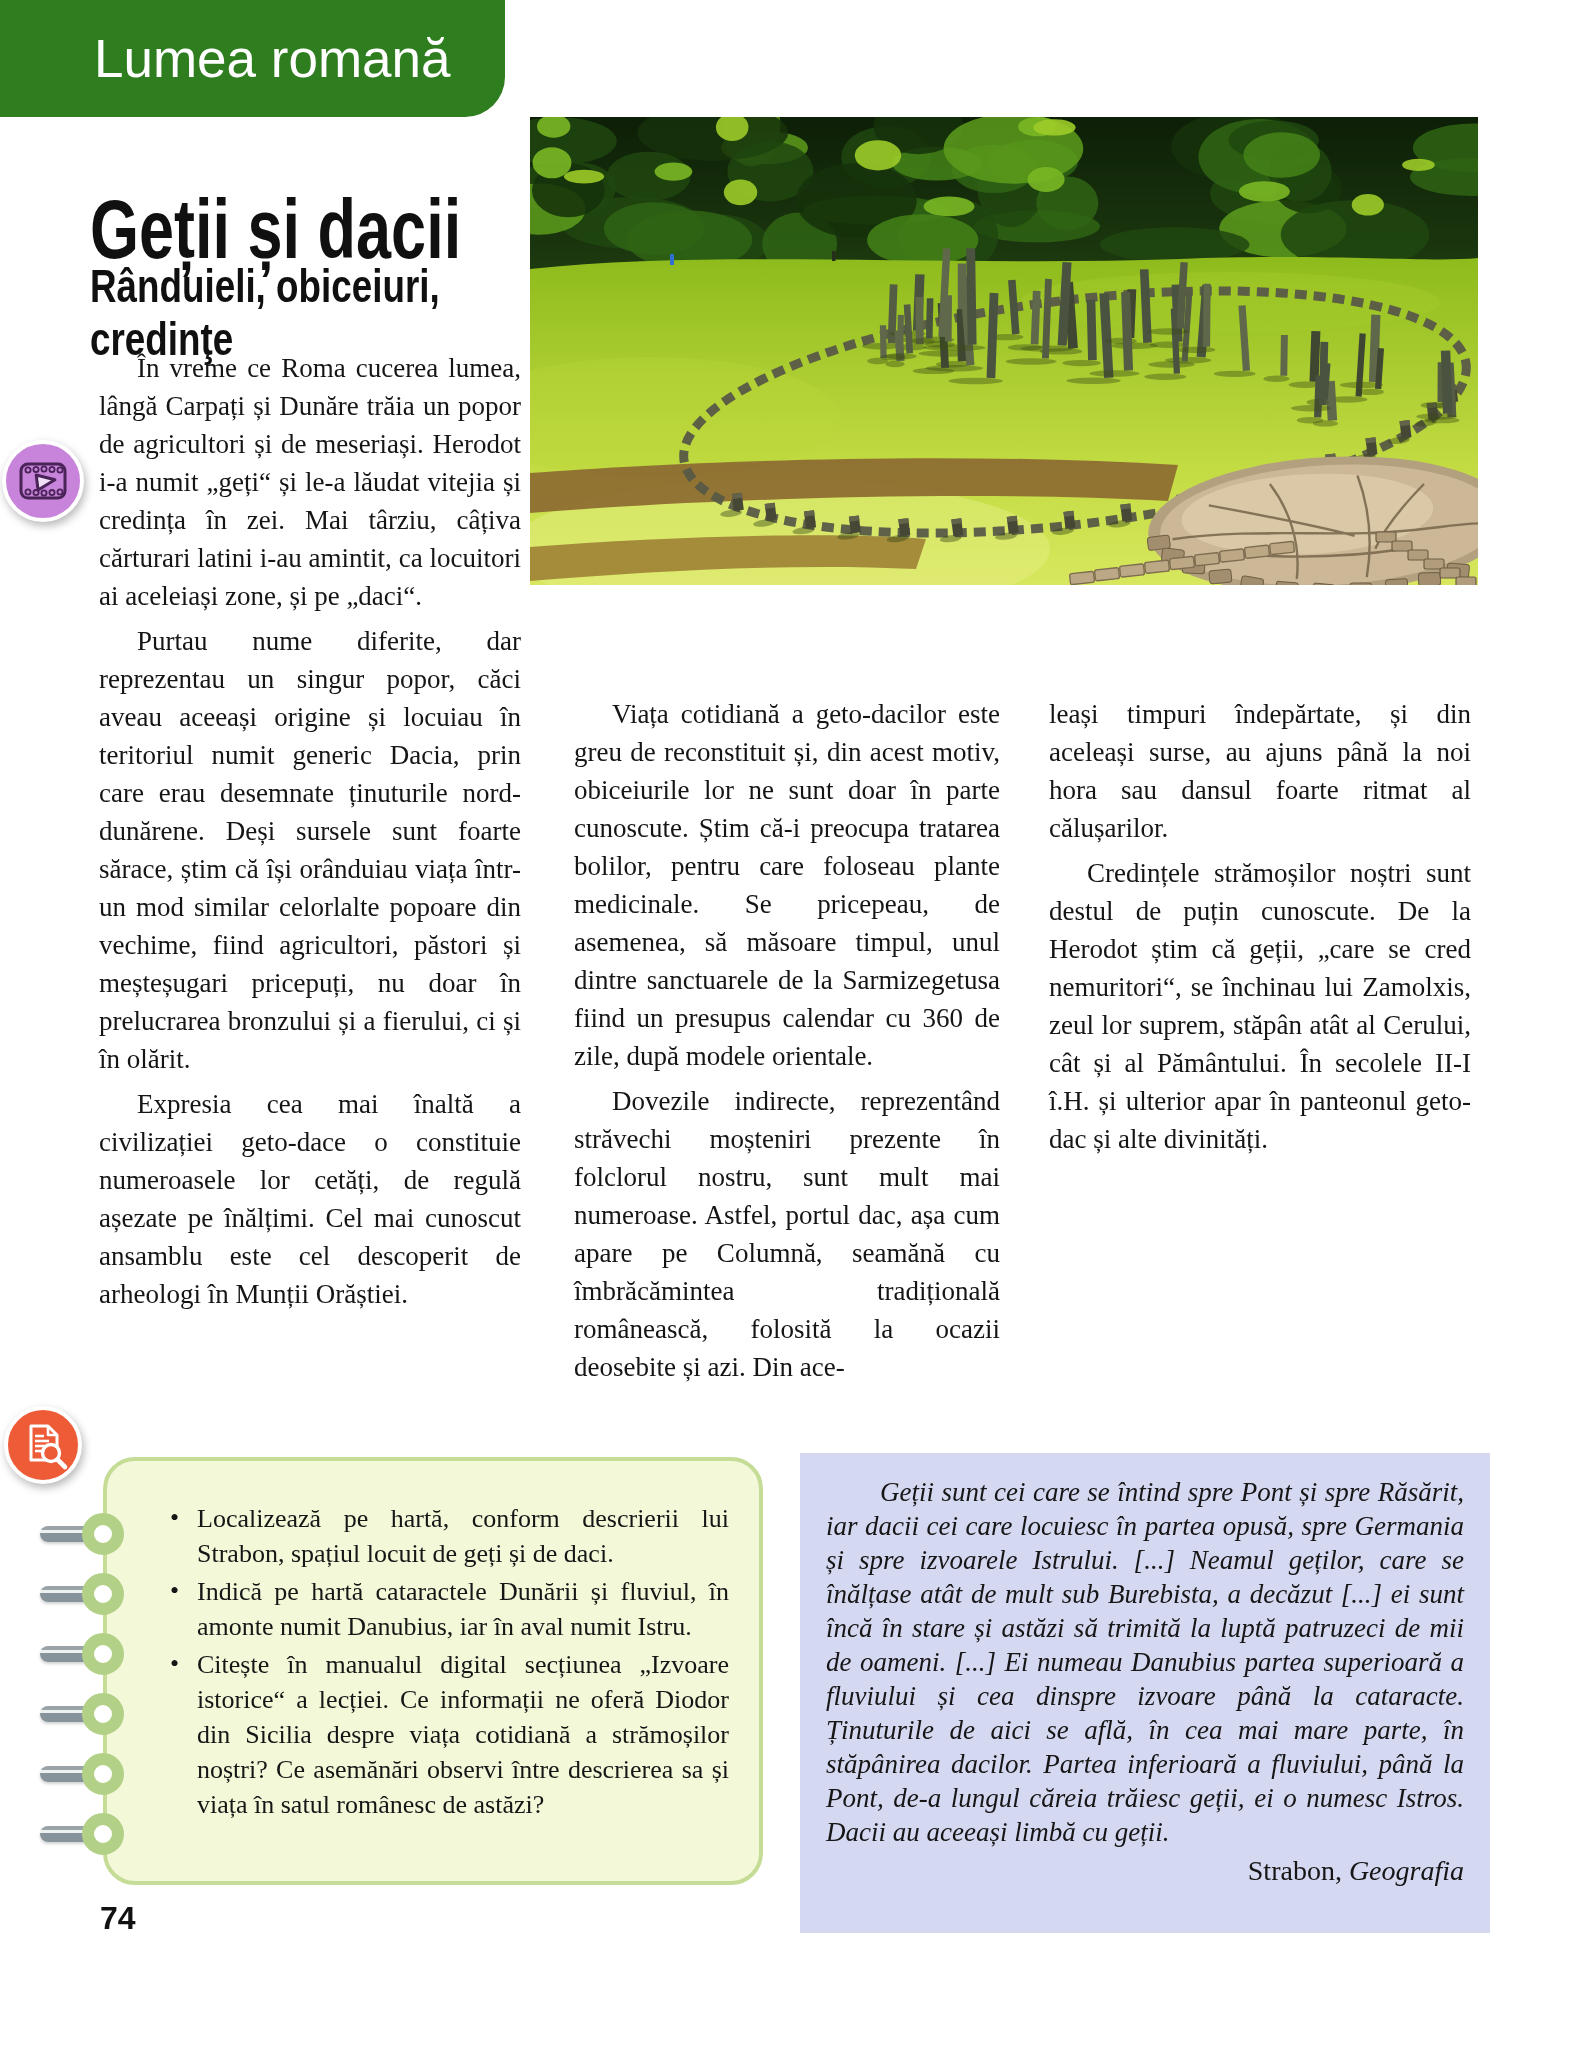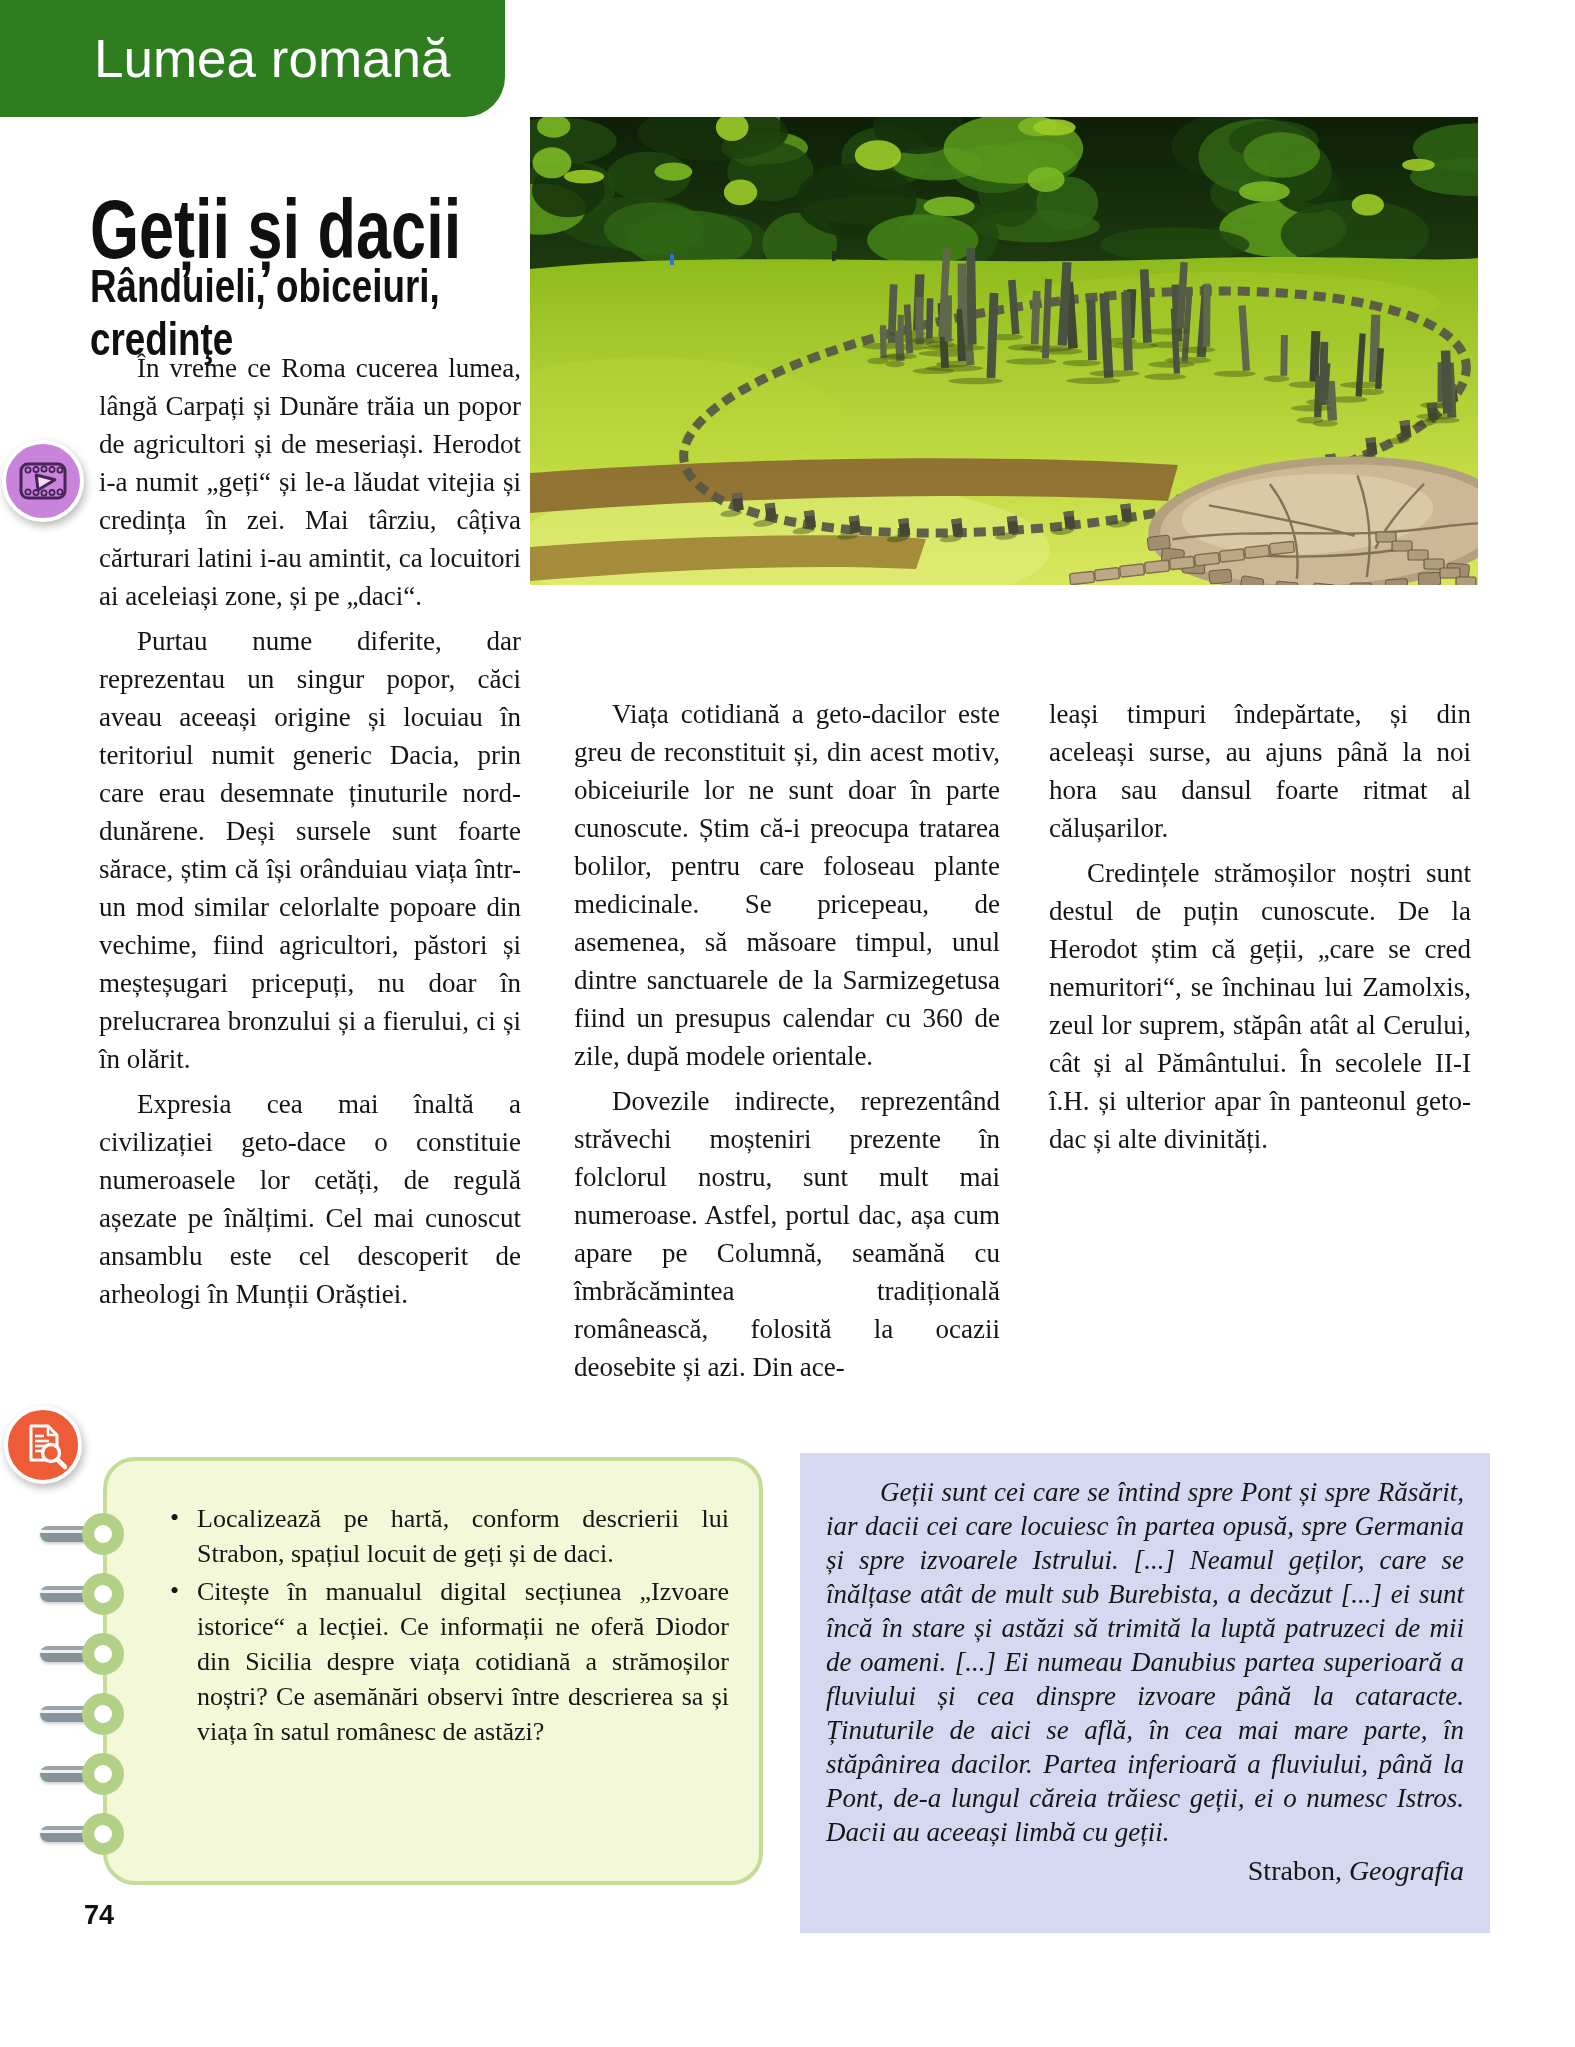--- a/index.html
+++ b/index.html
@@ -54,22 +54,22 @@
   .ring-donut{position:absolute;left:42px;top:1px;width:18px;height:18px;background:#fff;
        border:12px solid #b2d187;border-radius:50%}
 
   
   .quote-box{position:absolute;left:800px;top:1453px;width:690px;height:480px;box-sizing:border-box;
        background:#d5d8f1;padding:22px 26px 0 26px}
   .quote-box .q{margin:0;font-style:italic;font-size:27px;line-height:34px;text-align:justify;text-indent:54px}
   .quote-attrib{margin-top:6px;text-align:right;font-size:28px}
   .quote-attrib .work{font-style:italic}
 
-  .page-num{position:absolute;left:84px;top:1900px;font-family:"Liberation Sans",sans-serif;
-       font-weight:700;font-size:27px;color:#111}
+  .page-num{position:absolute;left:100px;top:1900px;font-family:"Liberation Sans",sans-serif;
+       font-weight:700;font-size:32px;color:#111}
 </style>
 </head>
 <body>
 
 <div class="page">
 
   <div class="kicker-bar">
     <span class="kicker">Lumea romană</span>
   </div>
 
@@ -385,20 +385,21 @@
     <p>Dovezile indirecte, reprezentând străvechi moșteniri prezente în folclorul nostru, sunt mult mai numeroase. Astfel, portul dac, așa cum apare pe Columnă, seamănă cu îmbrăcămintea tradițională românească, folosită la ocazii deosebite și azi. Din ace-</p>
   </div>
   <div class="col col-right">
     <p class="cont">leași timpuri îndepărtate, și din aceleași surse, au ajuns până la noi hora sau dansul foarte ritmat al călușarilor.</p>
     <p>Credințele strămoșilor noștri sunt destul de puțin cunoscute. De la Herodot știm că geții, „care se cred nemuritori“, se închinau lui Zamolxis, zeul lor suprem, stăpân atât al Cerului, cât și al Pământului. În secolele II-I î.H. și ulterior apar în panteonul geto-dac și alte divinități.</p>
   </div>
 
   <div class="note-box">
     <ul class="note-list">
       <li>Localizează pe hartă, conform descrierii lui Strabon, spațiul locuit de geți și de daci.</li>
+      <li>Indică pe hartă cataractele Dunării și fluviul, în amonte numit Danubius, iar în aval numit Istru.</li>
       <li>Citește în manualul digital secțiunea „Izvoare istorice“ a lecției. Ce informații ne oferă Diodor din Sicilia despre viața cotidiană a strămoșilor noștri? Ce asemănări observi între descrierea sa și viața în satul românesc de astăzi?</li>
     </ul>
   </div>
   <div class="rings">
     <div class="ring-item" style="top:0">
         <div class="ring-bar"></div>
         <div class="ring-donut"></div>
       </div>
     <div class="ring-item" style="top:60px">
         <div class="ring-bar"></div>

